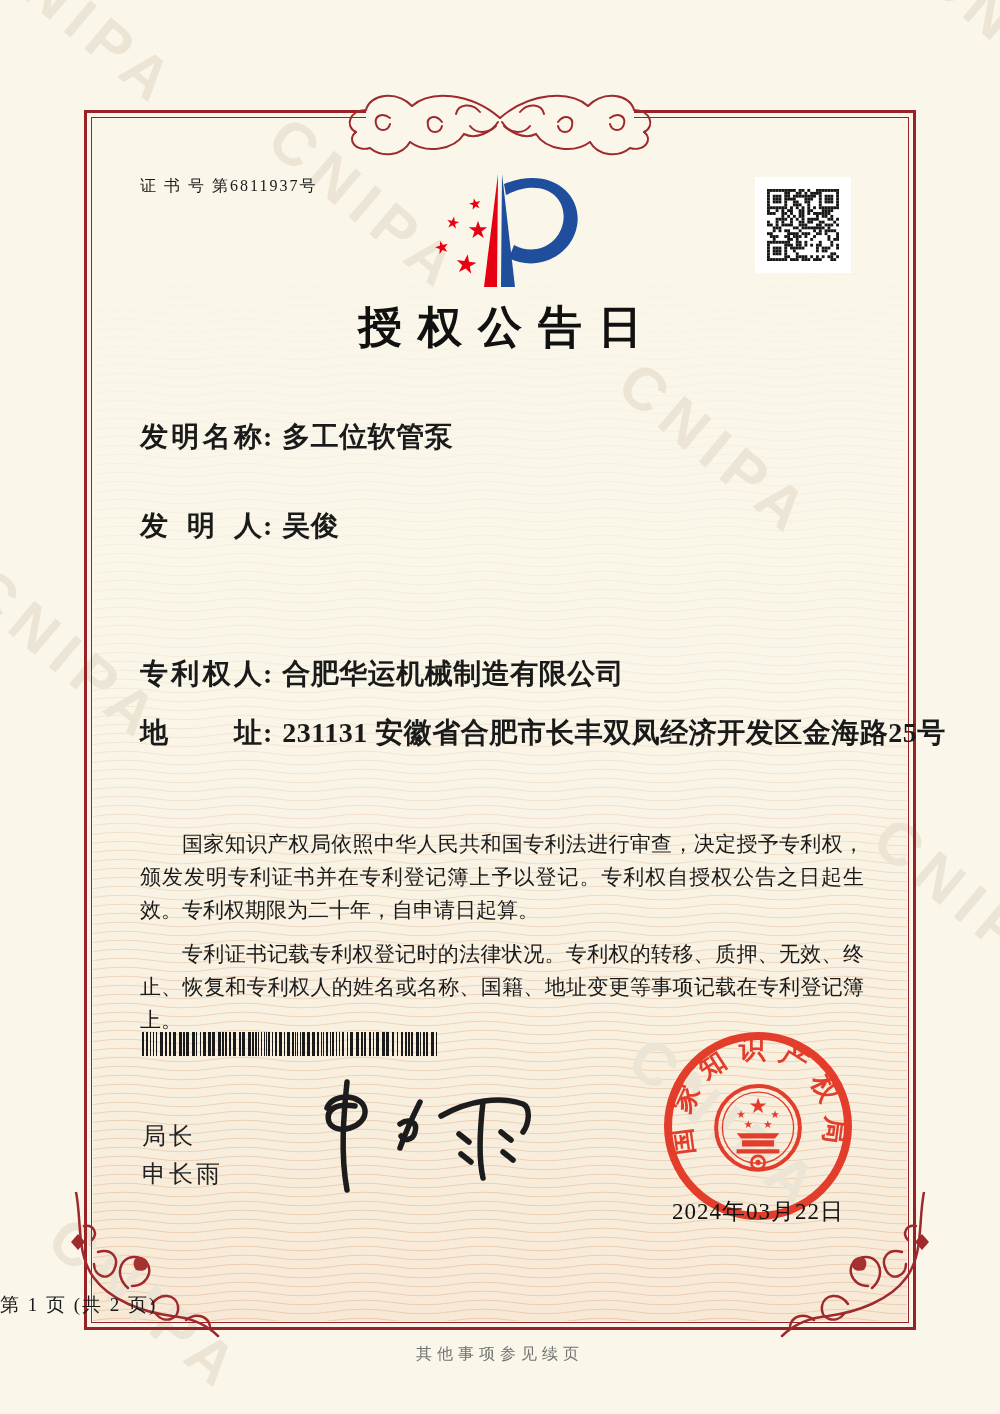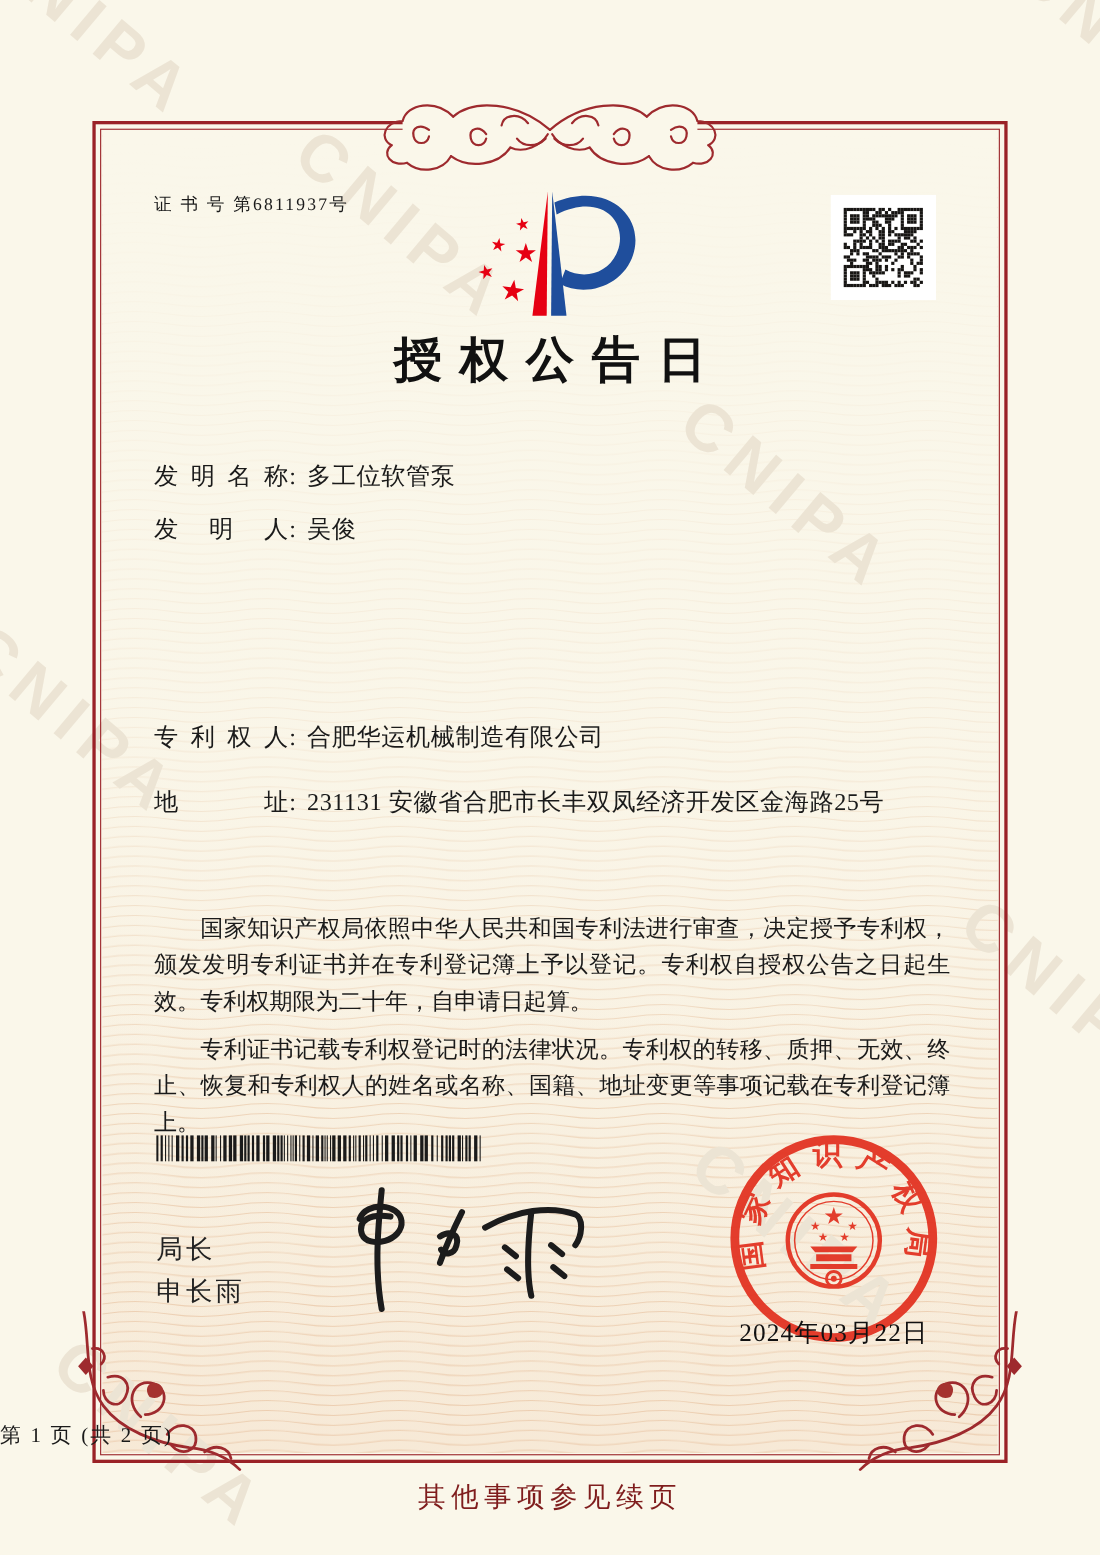--- a/index.html
+++ b/index.html
@@ -36,42 +36,42 @@
   
   .content { position:absolute; inset:0; z-index:5; }
   .cert-no { position:absolute; left:140px; top:176px; font-size:16px; letter-spacing:2px; }
   .logo { position:absolute; left:420px; top:160px; width:180px; height:132px; }
   .qr { position:absolute; left:755px; top:177px; width:96px; height:96px; }
   .title {
     position:absolute; left:0; top:298px; width:100%;
     text-align:center; font-size:44px; font-weight:bold;
     letter-spacing:16px; text-indent:16px; color:#111;
   }
-  .frow { position:absolute; left:140px; font-size:22px; white-space:nowrap; }
+  .frow { position:absolute; left:140px; font-size:28px; white-space:nowrap;font-weight:bold; }
   .frow2 { position:absolute; left:515px; font-size:22px; white-space:nowrap; }
   .f-label { display:inline-block; width:122px; text-align:justify; text-align-last:justify; vertical-align:top; }
   .f-colon { display:inline-block; margin:0 10px 0 1px; }
   .f-value { letter-spacing:0.5px; }
   .paras { position:absolute; left:140px; top:828px; width:724px; font-size:21px; line-height:33px; text-align:justify; }
   .paras p { text-indent:2em; margin-bottom:11px; }
   .barcode { position:absolute; left:142px; top:1032px; width:300px; height:24px; }
   .sig-title, .sig-name {
     position:absolute; left:142px;
     font-family:"Liberation Sans","DejaVu Sans",sans-serif;
     font-size:24px; letter-spacing:3px; color:#222;
   }
   .sig-title { top:1120px; } .sig-name { top:1158px; }
   .sig-hand { position:absolute; left:283px; top:1078px; width:255px; height:118px; }
   .seal { position:absolute; left:660px; top:1028px; width:196px; height:196px; opacity:.93; }
   .seal-date {
     position:absolute; left:668px; top:1196px; width:180px;
     text-align:center; font-size:23px; color:#111; letter-spacing:1px; z-index:6;
   }
   .footer-page { position:absolute; left:0; top:1292px; width:100%; font-size:19px; letter-spacing:2px; }
-  .bottom-note { position:absolute; left:0; top:1344px; width:100%; text-align:center; font-size:25px; letter-spacing:5px; color:#7f1d1d; }
+  .bottom-note { position:absolute; left:0; top:1344px; width:100%; text-align:center; font-size:16px; letter-spacing:5px; color:#737373; }
 </style>
 </head>
 <body>
 
 <div class="page">
 
   <svg class="waves" viewBox="0 0 814 1202" preserveAspectRatio="none">
     <defs>
       <pattern id="wv" width="120" height="9" patternUnits="userSpaceOnUse">
         <path d="M0 4.5 Q 30 0, 60 4.5 T 120 4.5" fill="none" stroke="#e6c3a2" stroke-width="1.1"></path>
@@ -498,21 +498,21 @@
         <rect x="63.84" y="81.12" width="2.88" height="2.88" fill="#171513"></rect>
         <rect x="75.36" y="81.12" width="2.88" height="2.88" fill="#171513"></rect>
         <rect x="78.24" y="81.12" width="2.88" height="2.88" fill="#171513"></rect>
       </svg>
 
     <div class="title">授权公告日</div>
 
     <div class="frow" style="top:418px">
       <span class="f-label">发明名称</span><span class="f-colon">:</span><span class="f-value">多工位软管泵</span>
     </div>
-    <div class="frow" style="top:466px">
+    <div class="frow" style="top:507px">
       <span class="f-label">发明人</span><span class="f-colon">:</span><span class="f-value">吴俊</span>
     </div>
     <div class="frow" style="top:655px">
       <span class="f-label">专利权人</span><span class="f-colon">:</span><span class="f-value">合肥华运机械制造有限公司</span>
     </div>
     <div class="frow" style="top:714px">
       <span class="f-label">地址</span><span class="f-colon">:</span><span class="f-value">231131 安徽省合肥市长丰双凤经济开发区金海路25号</span>
     </div>
 
     <div class="paras">

